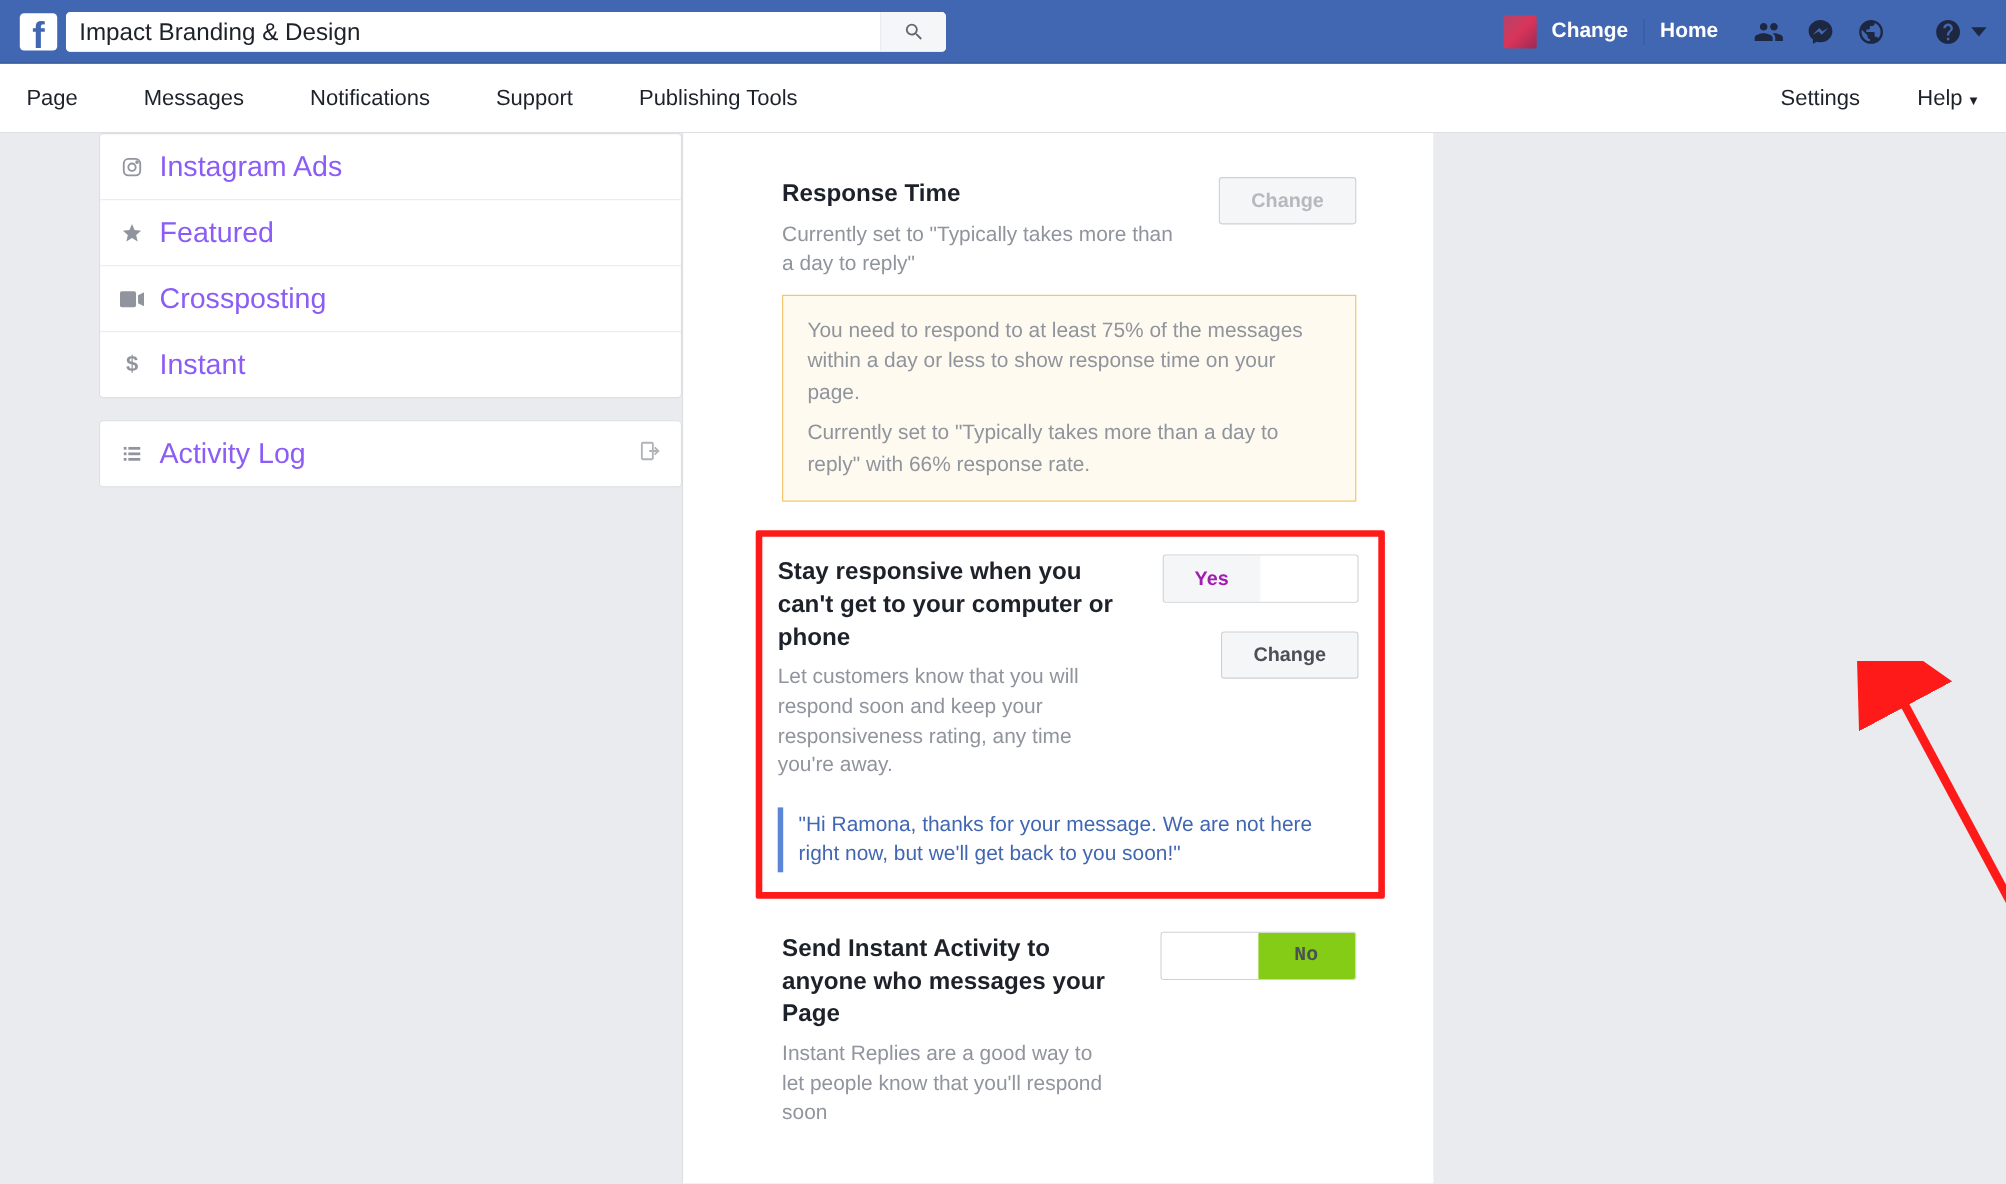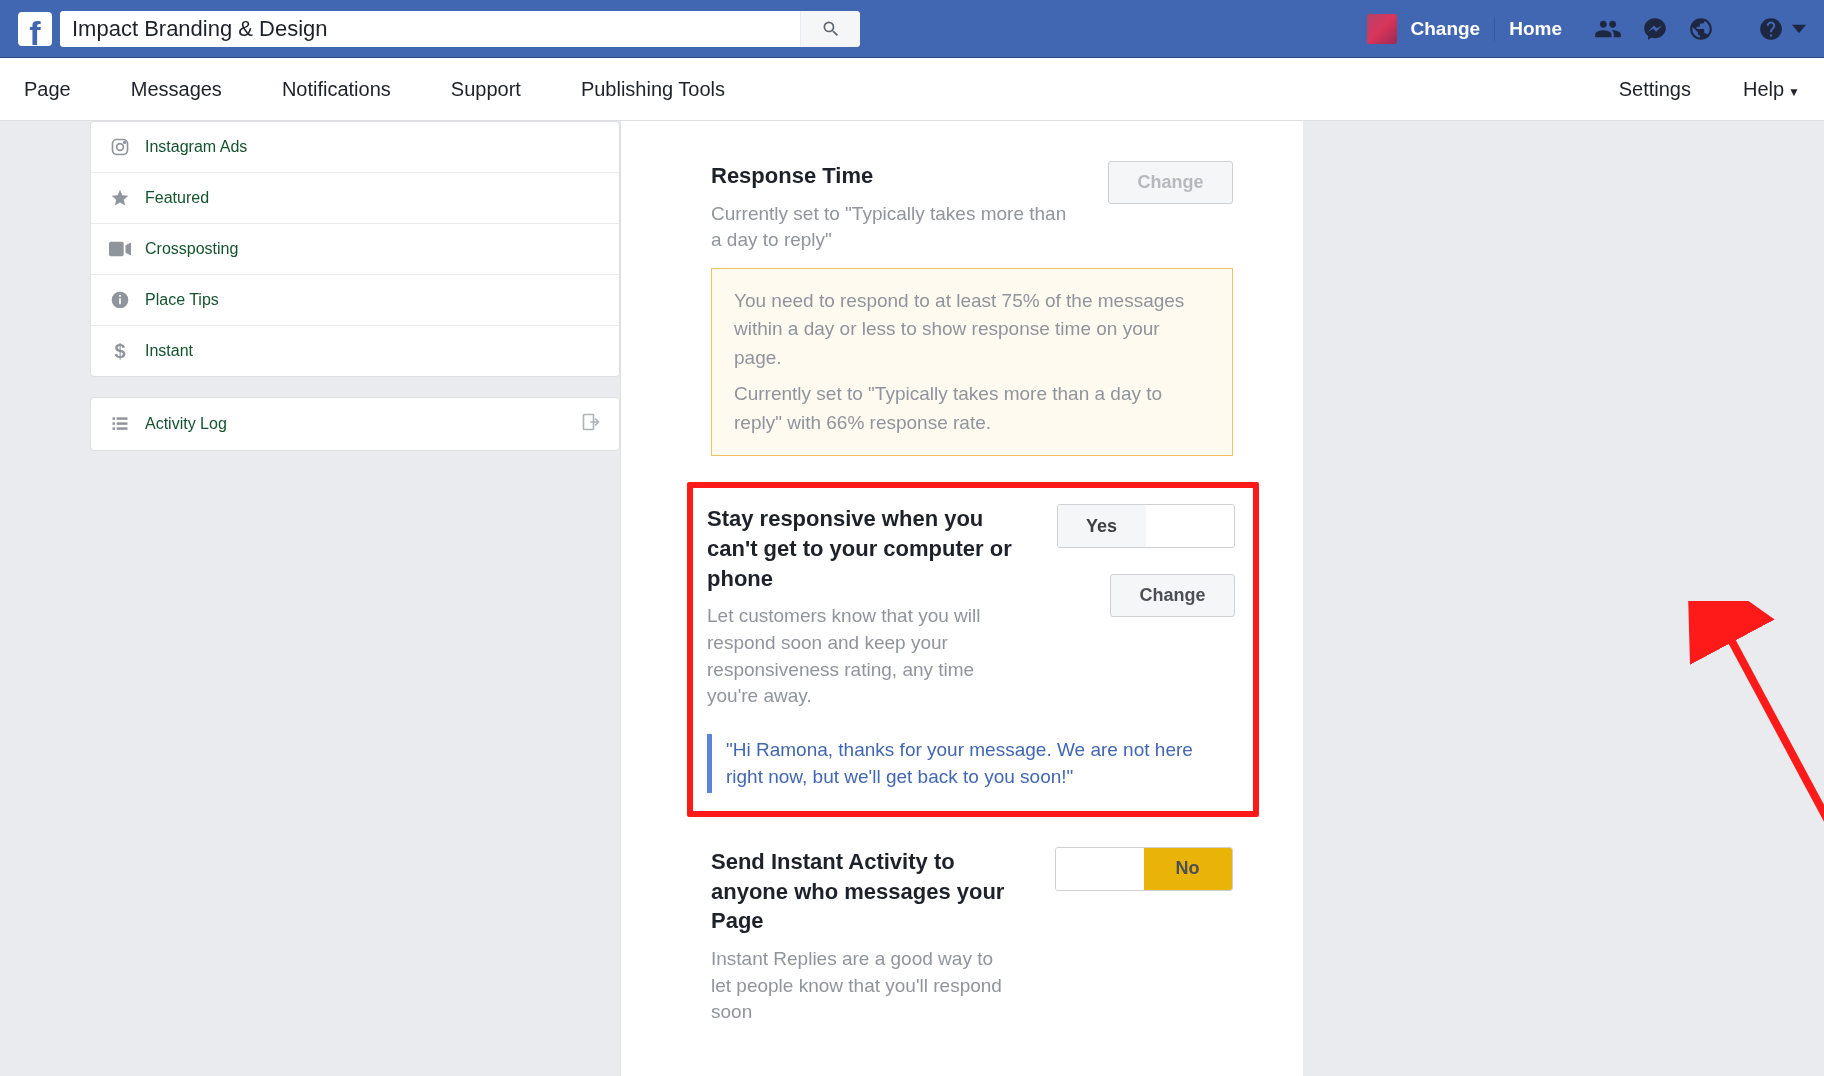--- a/index.html
+++ b/index.html
@@ -31,38 +31,38 @@
 .content { display: flex; padding: 0; height: calc(100% - 121px); }
 .left-gutter { width: 90px; }
 .sidebar { width: 530px; padding-top: 0; }
 .main-col { flex: 1; background: #fff; border-left: 1px solid #dddfe2; padding: 40px 70px 0 90px; max-width: 1130px; position: relative; }
 .right-gutter { flex: 1; }
 
 .side-group { background: #fff; border: 1px solid #dddfe2; border-radius: 4px; margin-bottom: 20px; }
 .side-item { display: flex; align-items: center; padding: 14px 18px; border-bottom: 1px solid #e9ebee; cursor: pointer; gap: 14px; }
 .side-item:last-child { border-bottom: none; }
 .side-item .si-icon { width: 22px; height: 22px; display: flex; align-items: center; justify-content: center; color: #90949c; }
-.side-item .si-label { font-size: 16px; color: #14532d; }
+.side-item .si-label { font-size: 26px; color: #8b5cf6; }
 .side-item .si-right { margin-left: auto; color: #b0b3b8; }
 
 .main-title { font-size: 28px; font-weight: 700; color: #1d2129; margin-bottom: 36px; }
 .section-row { margin-bottom: 26px; }
 .section-head { display: flex; align-items: flex-start; }
 .section-left { flex: 1; padding-right: 40px; }
 .section-title { font-size: 22px; font-weight: 700; color: #1d2129; margin-bottom: 10px; line-height: 1.35; }
 .section-desc { font-size: 19px; color: #90949c; line-height: 1.4; }
 .right-ctrls { display: flex; flex-direction: column; gap: 26px; align-items: flex-end; }
 .btn { background: #f5f6f7; border: 1px solid #ced0d4; color: #4b4f56; font-size: 18px; font-weight: 600; padding: 10px 28px; border-radius: 3px; cursor: pointer; }
 .btn.disabled { color: #b5b8bd; cursor: default; }
 .toggle { display: flex; border: 1px solid #ced0d4; border-radius: 3px; overflow: hidden; width: 178px; height: 44px;}
 .toggle div { flex:1; display:flex; align-items:center; justify-content:center; font-size:18px; font-weight:600; }
-.toggle .on  { background:#f5f6f7; color:#404040; }
+.toggle .on  { background:#f5f6f7; color:#a21caf; }
 .toggle .off { background:#fff; }
 .toggle.no .on { background:#fff; }
-.toggle.no .off { background:#eab308; color:#4b4f56; }
+.toggle.no .off { background:#84cc16; color:#4b4f56;font-family:Liberation Mono, monospace; }
 
 .notice { border: 1px solid #f2c063; background: #fefaf0; padding: 18px 22px; margin-top: 14px; font-size: 19px; color: #90949c; line-height: 1.5; }
 .notice p { margin-bottom: 8px; }
 .notice p:last-child { margin-bottom: 0; }
 
 .quote-box { margin-top: 24px; border-left: 5px solid #5b85d6; padding: 2px 0 2px 14px; font-size: 19px; color: #4267b2; line-height: 1.45; }
 
 .highlight-box { border: 6px solid #ff1a1a; padding: 16px 18px 18px 14px; margin: 14px -26px 30px -24px; position: relative; border-radius: 2px;}
 
 
@@ -148,30 +148,20 @@
         <span class="si-label">Featured</span>
       </div>
       <div class="side-item">
         <span class="si-icon">
             <svg width="22" height="16" viewBox="0 0 24 16" fill="#90949c">
               <rect x="0" y="0" width="16" height="16" rx="2"></rect>
               <path d="M18 4l6-3v14l-6-3z"></path>
             </svg>
           </span>
         <span class="si-label">Crossposting</span>
-      </div>
-      <div class="side-item">
-        <span class="si-icon">
-            <svg width="20" height="20" viewBox="0 0 24 24" fill="#90949c">
-              <circle cx="12" cy="12" r="10"></circle>
-              <rect fill="#fff" x="11" y="10" width="2" height="7"></rect>
-              <circle fill="#fff" cx="12" cy="7" r="1.3"></circle>
-            </svg>
-          </span>
-        <span class="si-label">Place Tips</span>
       </div>
       <div class="side-item">
         <span class="si-icon" style="font-size:20px;color:#90949c;font-weight:600;">$</span>
         <span class="si-label">Instant</span>
       </div>
     </div>
 
     <div class="side-group">
       <div class="side-item">
         <span class="si-icon">

